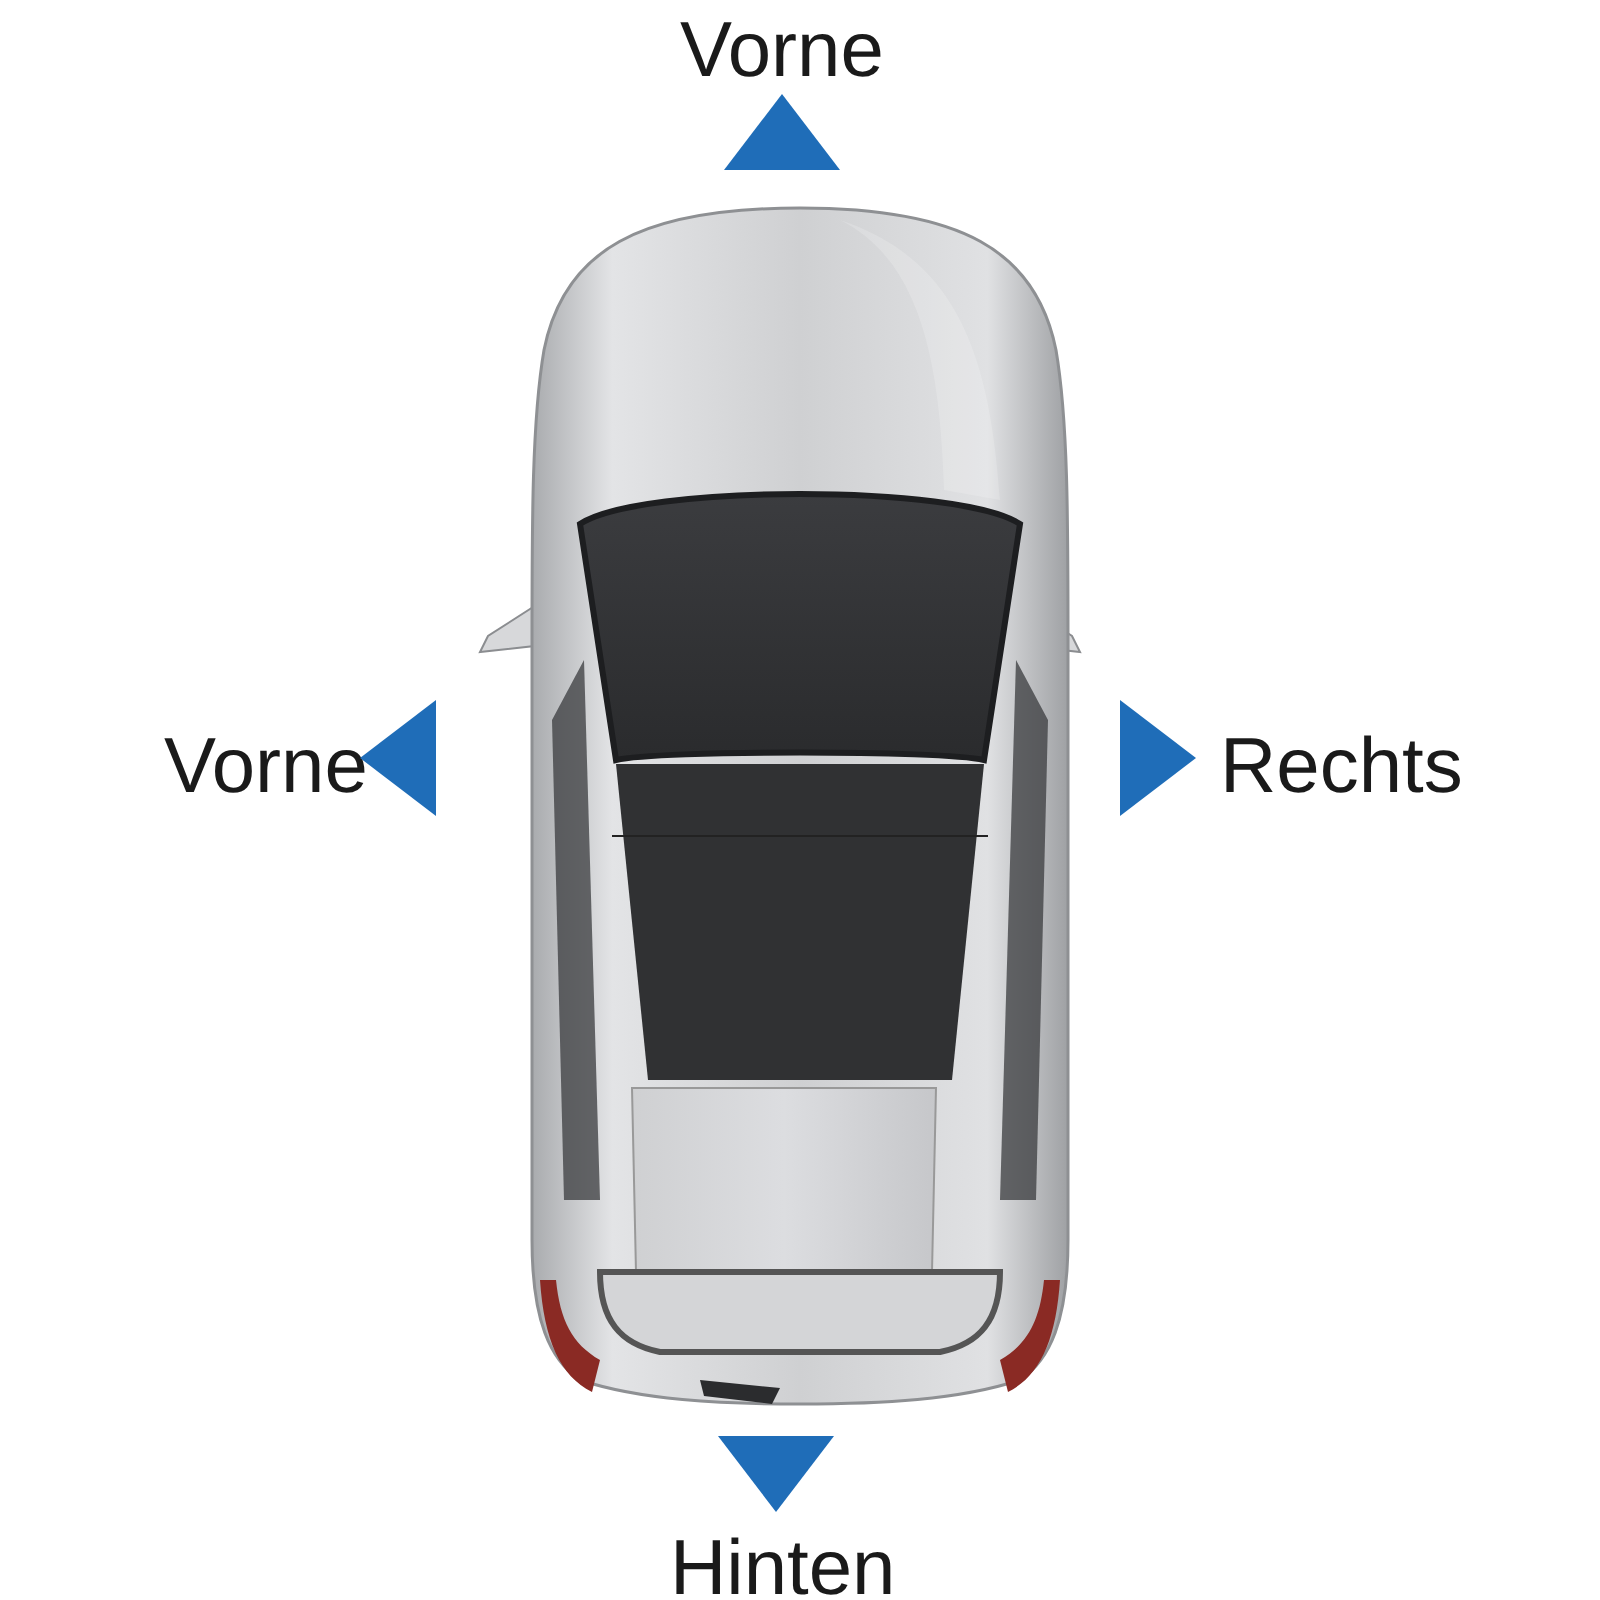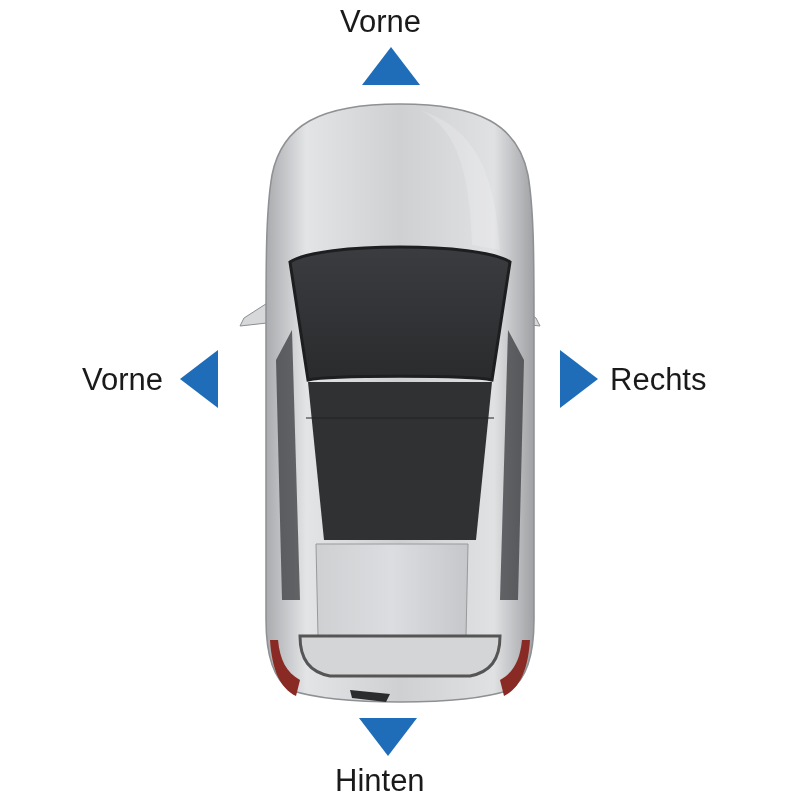--- a/index.html
+++ b/index.html
@@ -1,18 +1,18 @@
 <!DOCTYPE html>
 <html><head>
   <meta charset="utf-8">
   <style>
     html, body { margin: 0; padding: 0; background: #ffffff; }
     body { width: 800px; height: 800px; position: relative; overflow: hidden;
            font-family: "Liberation Sans", "DejaVu Sans", sans-serif; }
-    .label { position: absolute; font-size: 31px; color: #1a1a1a; line-height: 1; white-space: nowrap; }
+    .label { position: absolute; font-size: 39px; color: #1a1a1a; line-height: 1; white-space: nowrap; }
     .arrow { position: absolute; }
     #car { position: absolute; left: 0; top: 0; }
   </style>
 </head>
 <body>
 
 <div>
 
   <span class="label" style="left:340px; top:6px;">Vorne</span>
   <svg class="arrow" style="left:360px; top:45px;" width="62" height="42">

